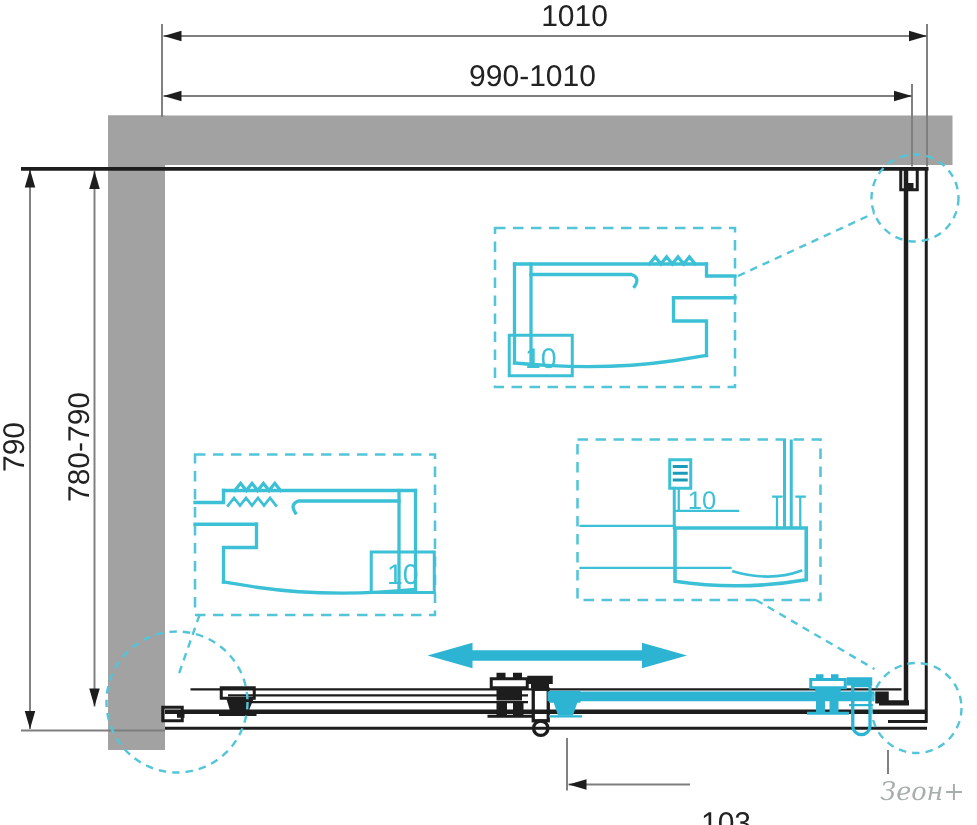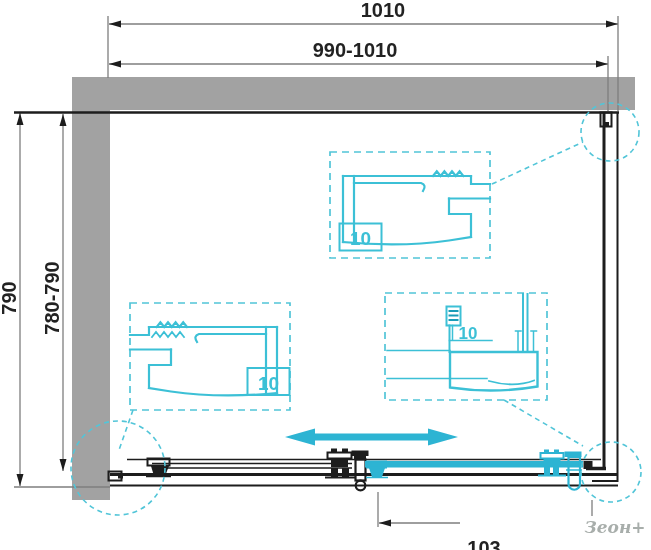--- a/index.html
+++ b/index.html
@@ -1,20 +1,20 @@
 <!DOCTYPE html>
 <html style="--accent-cyan: #2db4d3; --detail-cyan: #3cc0d6; --dash-cyan: #52c5d8; --wall-gray: #a2a2a2; --line-black: #1d1d1d; --dim-gray: #7e7e7e; --watermark-gray: #a8aeab;"><head>
 <meta charset="utf-8">
 <style>
   :root{
     --accent-cyan:#2db4d3; --detail-cyan:#3cc0d6; --dash-cyan:#52c5d8;
     --wall-gray:#a2a2a2; --line-black:#1d1d1d; --dim-gray:#7e7e7e; --watermark-gray:#a8aeab;
   }
   html,body{margin:0;padding:0;background:#fff;}
-  .stage{position:relative;width:651px;height:550px;background:#fff;overflow:hidden;font-weight:bold;}
+  .stage{position:relative;width:651px;height:550px;background:#fff;overflow:hidden;}
   svg{display:block;}
   .g{stroke:var(--dim-gray);stroke-width:1.3;fill:none;}
   .k{stroke:var(--line-black);fill:none;}
   .fk{fill:var(--line-black);stroke:none;}
   .c{stroke:var(--accent-cyan);fill:none;}
   .fc{fill:var(--accent-cyan);stroke:none;}
   .cd{stroke:var(--detail-cyan);fill:none;stroke-linecap:square;}
   .dash{stroke:var(--dash-cyan);fill:none;stroke-width:1.6;stroke-dasharray:5 4;}
   .dashbox{stroke:var(--dash-cyan);fill:none;stroke-width:1.7;stroke-dasharray:7 5;}
   .dimtxt{font-family:"Liberation Sans",sans-serif;font-size:20px;fill:#222;}

